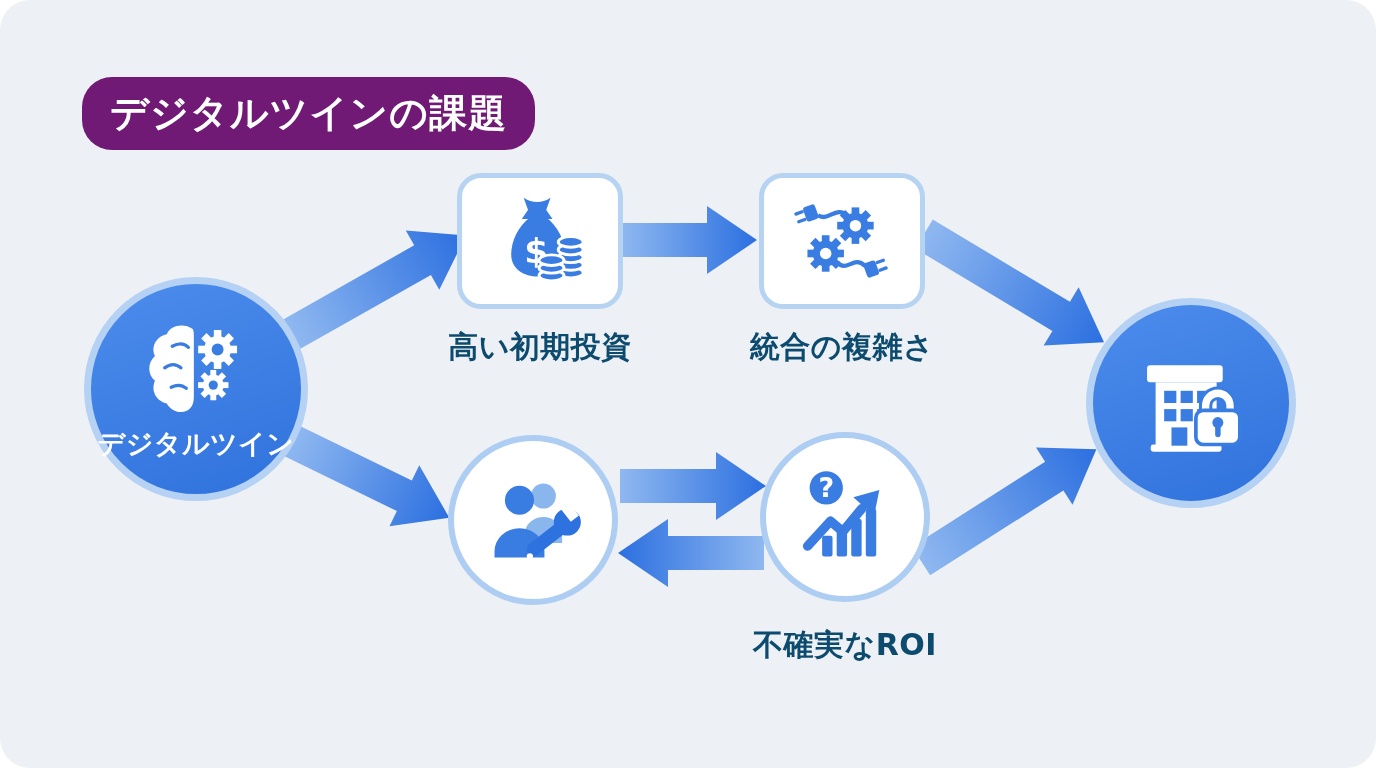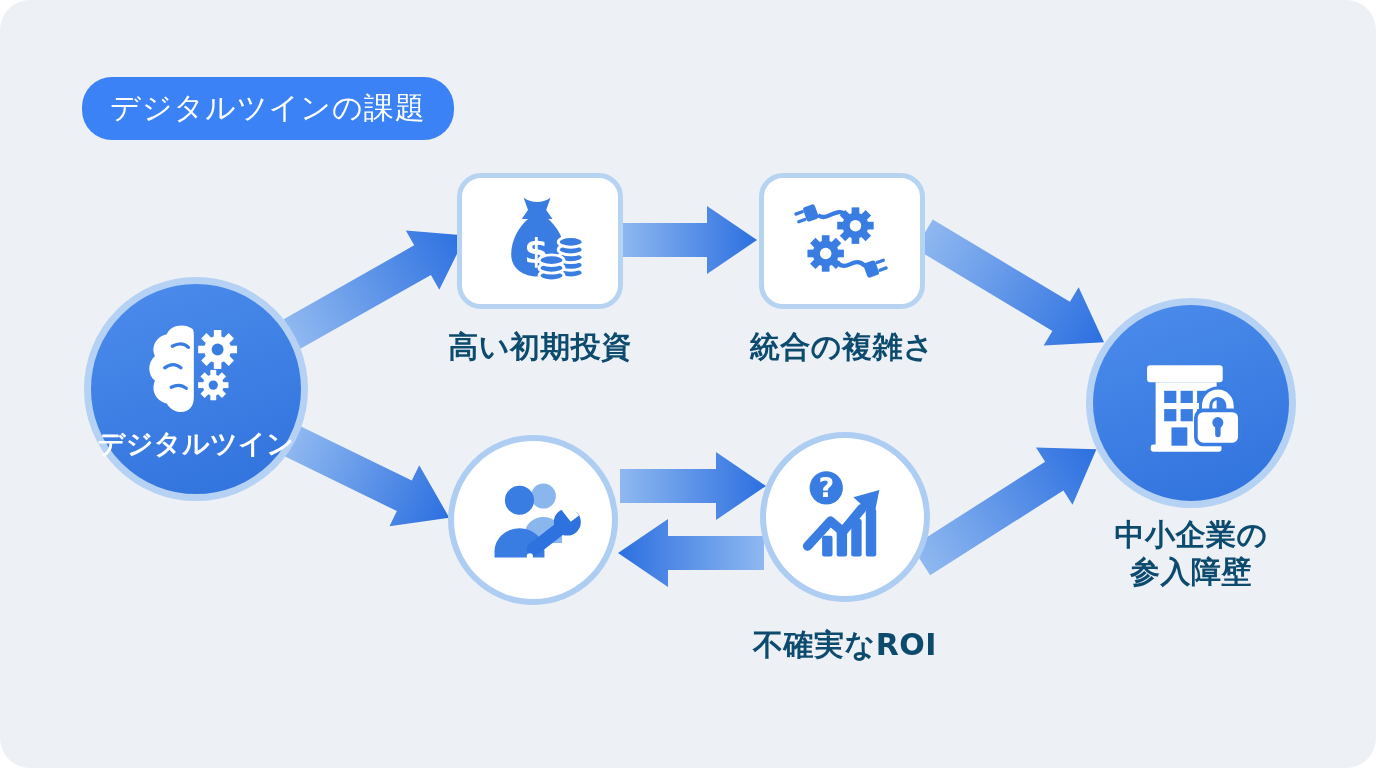--- a/index.html
+++ b/index.html
@@ -1,21 +1,21 @@
 <!DOCTYPE html>
 <html><head>
 <meta charset="utf-8">
 <style>
   html,body{margin:0;padding:0;background:#ffffff;}
   body{width:1376px;height:768px;position:relative;overflow:hidden;
        font-family:"DejaVu Sans","Liberation Sans",sans-serif;}
   .card{position:absolute;inset:0;background:#edf1f6;border-radius:30px;overflow:hidden;}
 
-  .title-pill{position:absolute;left:82px;top:77px;background:#3b82f6;color:#fff;
-    font-size:30px;font-weight:400;padding:11px 28px;border-radius:30px;letter-spacing:1px;}
+  .title-pill{position:absolute;left:82px;top:77px;background:#701a75;color:#fff;
+    font-size:38px;font-weight:700;padding:11px 28px;border-radius:30px;letter-spacing:1px;}
 
   .arrow-layer{position:absolute;left:0;top:0;width:1376px;height:768px;z-index:1;}
 
   .node{position:absolute;z-index:2;display:flex;align-items:center;justify-content:center;
     flex-direction:column;box-sizing:content-box;}
   .circle-big{width:210px;height:210px;border:7px solid #b5d1f4;border-radius:50%;
     background:linear-gradient(160deg,#4c8cec 0%,#2f72dc 100%);}
   .circle-small{width:158px;height:158px;border:6px solid #aecdf2;border-radius:50%;background:#ffffff;}
   .box{width:156px;height:126px;border:5px solid #b7d3f2;border-radius:24px;background:#ffffff;}
 
@@ -199,18 +199,14 @@
           <rect x="55" y="55" width="10" height="10"></rect>
         <rect x="34" y="70" width="13" height="15"></rect>
       </g>
       <path d="M62,58 v-6 a10,10 0 0 1 20,0 v6" fill="none" stroke="#3a7de2" stroke-width="11"></path>
       <path d="M62,58 v-6 a10,10 0 0 1 20,0 v6" fill="none" stroke="#fff" stroke-width="6"></path>
       <rect x="54" y="56" width="36" height="28" rx="6" fill="#fff" stroke="#3a7de2" stroke-width="3"></rect>
       <circle cx="72" cy="66" r="4.5" fill="#3a7de2"></circle>
       <rect x="69.8" y="68" width="4.5" height="10" rx="2" fill="#3a7de2"></rect>
     </svg>
   </div>
-  <div class="lbl lbl2" style="left:1191px;top:516px;">
-    <div>中小企業の</div>
-    <div>参入障壁</div>
-  </div>
 
 </div>
 
 </body></html>

